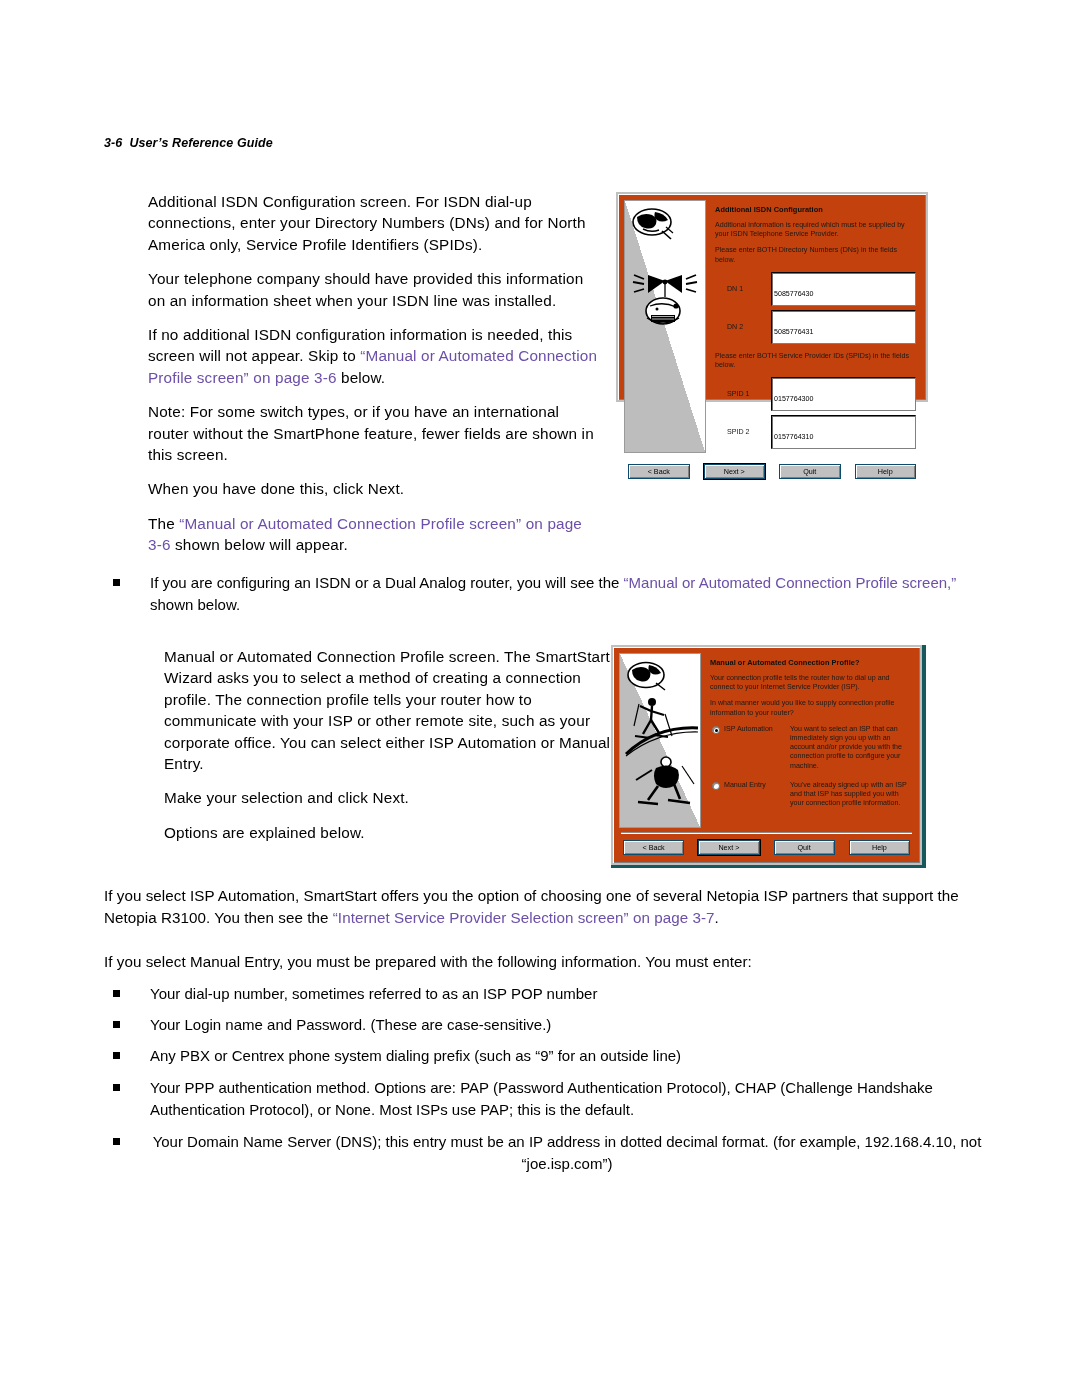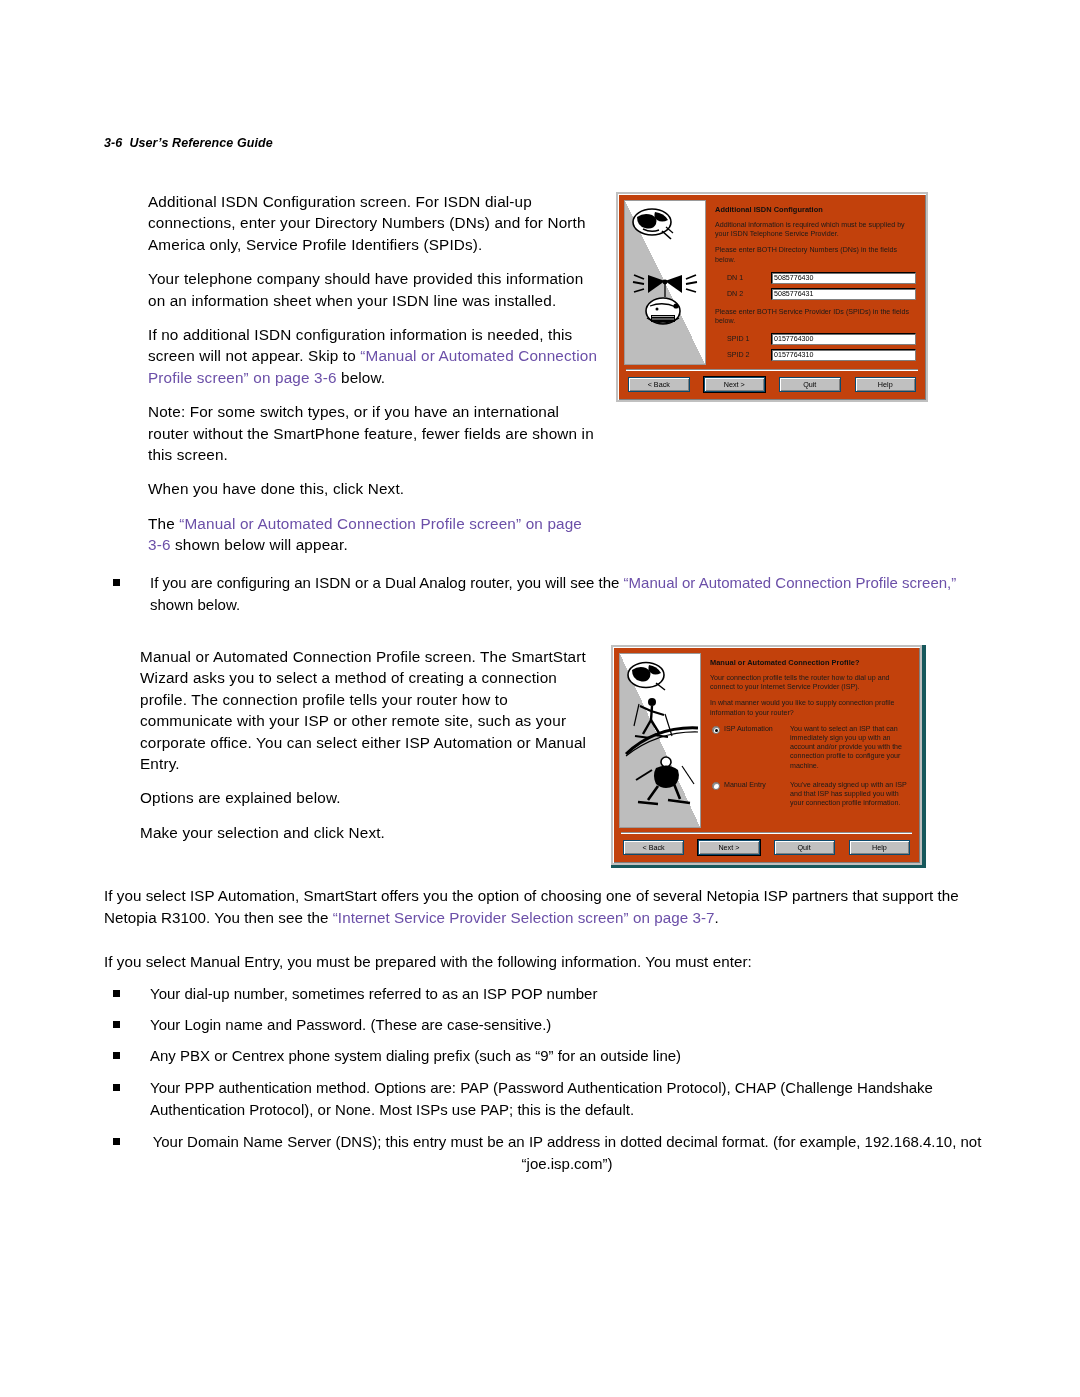--- a/index.html
+++ b/index.html
@@ -20,21 +20,21 @@
     font-size:12.5px; font-weight:bold; font-style:italic;
     letter-spacing:.1px; white-space:nowrap;
   }
   .folio .num { margin-right:7px; }
 
   
   .col-indent {
     position:absolute; left:148px; top:191px; width:452px;
   }
   .col-indent2 {
-    position:absolute; left:140px; top:646px; width:452px;
+    position:absolute; left:164px; top:646px; width:452px;
   }
   .p {
     font-size:15.3px; line-height:21.4px;
     margin:0 0 13px 0; letter-spacing:.15px;
   }
   .p:last-child { margin-bottom:0; }
   .lnk { color:#6B4FA8; }
 
   
   .fw {
@@ -94,21 +94,21 @@
   }
   .fieldrow { display:flex; align-items:center; margin:0 0 4px 0; }
   .fieldrow .lbl {
     flex:0 0 auto; width:44px; margin-left:12px;
     font-size:7.1px; color:#1a1a1a;
   }
   .fieldrow .box {
     flex:1 1 auto; height:12px; background:#ffffff;
     border:1px solid #000; border-right-color:#808080; border-bottom-color:#808080;
     box-shadow: inset 1px 1px 0 #707070;
-    font-size:7.1px; line-height:11px; padding:0 2px; color:#000;
+    font-size:7.1px; line-height:11px; padding:16px 2px; color:#000;
     overflow:hidden; white-space:nowrap;
   }
   .gap { height:4px; }
 
   
   .opt { display:flex; margin:0 0 5px 0; }
   .opt .radio-wrap {
     flex:0 0 auto; width:76px; display:flex; align-items:flex-start;
   }
   .radio {
@@ -166,22 +166,22 @@
     <p class="p"><span>The </span><span class="lnk">“Manual or Automated Connection Profile screen” on page 3-6</span><span> shown below will appear.</span></p>
   </div>
 
   <div class="bul" style="top:572px;">
     <span class="sq"></span>
     <span class="txt"><span>If you are configuring an ISDN or a Dual Analog router, you will see the </span><span class="lnk">“Manual or Automated Connection Profile screen,”</span><span> shown below.</span></span>
   </div>
 
   <div class="col-indent2">
     <p class="p">Manual or Automated Connection Profile screen. The SmartStart Wizard asks you to select a method of creating a connection profile. The connection profile tells your router how to communicate with your ISP or other remote site, such as your corporate office. You can select either ISP Automation or Manual Entry.</p>
+    <p class="p">Make your selection and click Next.</p>
     <p class="p">Options are explained below.</p>
-    <p class="p">Make your selection and click Next.</p>
   </div>
 
   <div class="fw" style="top:885px;"><span>If you select ISP Automation, SmartStart offers you the option of choosing one of several Netopia ISP partners that support the Netopia R3100. You then see the </span><span class="lnk">“Internet Service Provider Selection screen” on page 3-7</span><span>.</span></div>
 
   <div class="fw" style="top:951px;">If you select Manual Entry, you must be prepared with the following information. You must enter:</div>
 
   <div class="bul" style="top:983px;">
     <span class="sq"></span>
     <span class="txt">Your dial-up number, sometimes referred to as an ISP POP number</span>
   </div>

